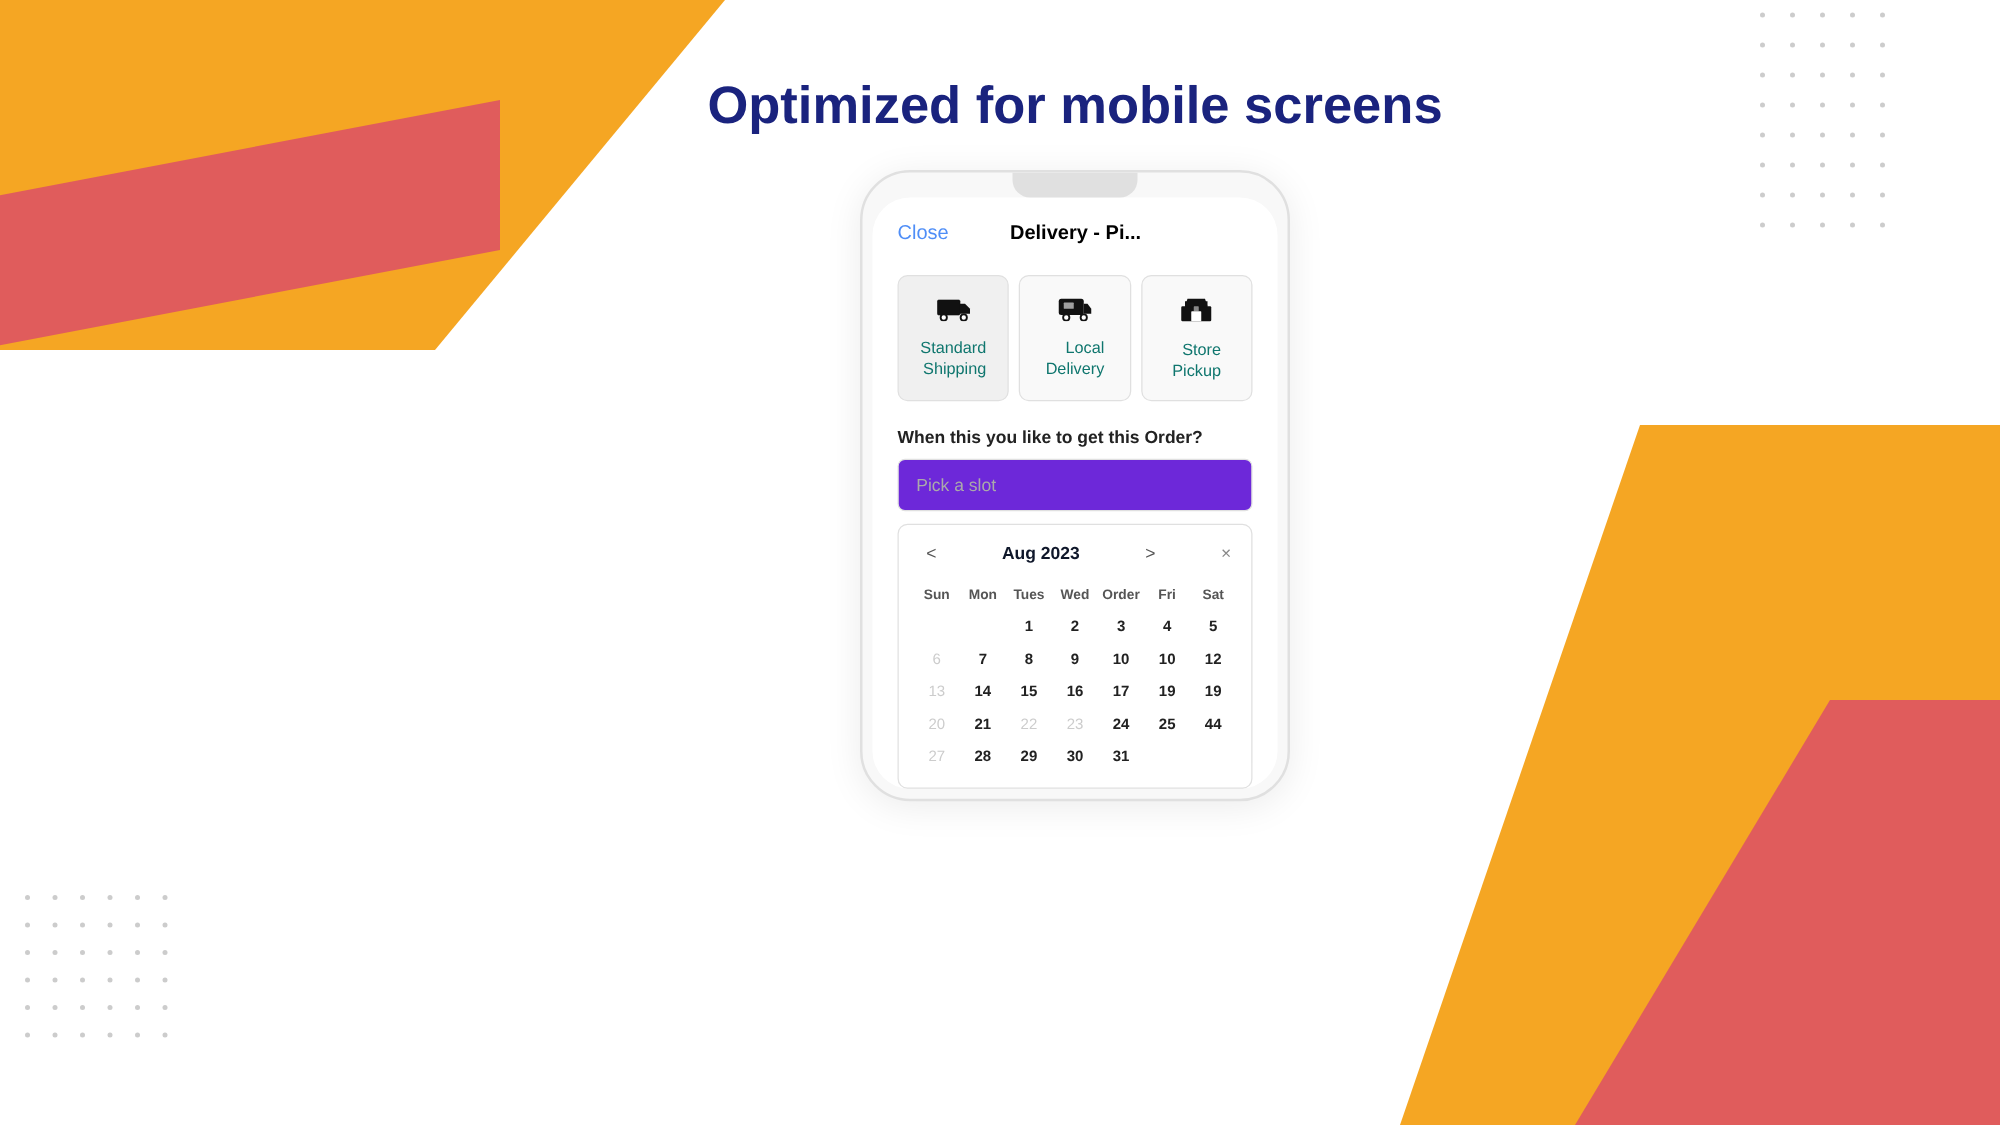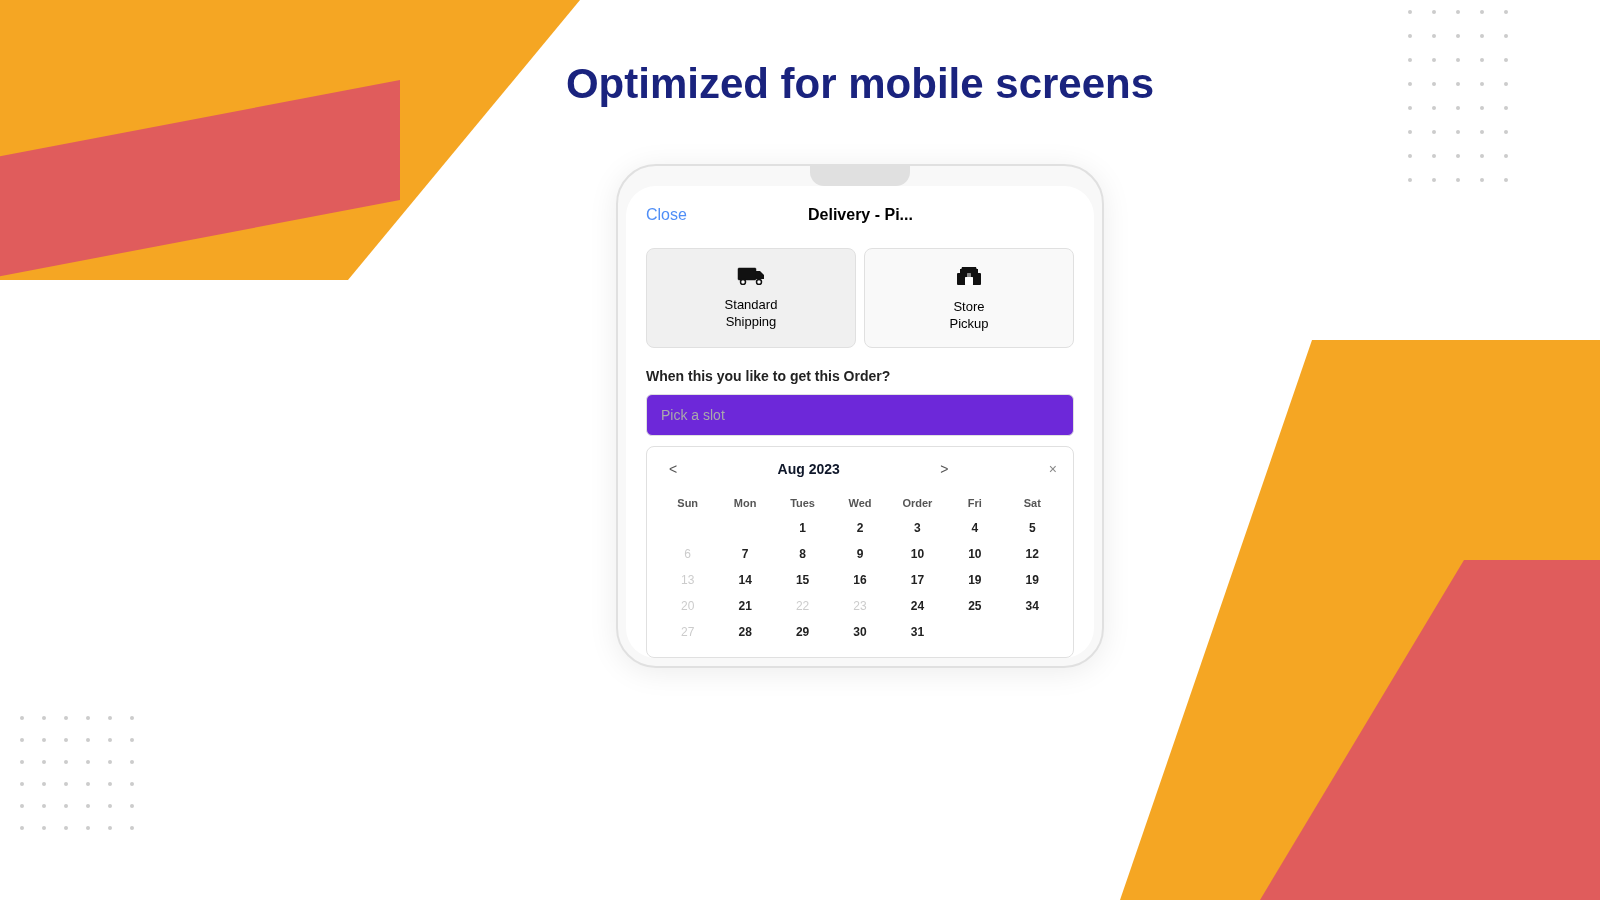--- a/index.html
+++ b/index.html
@@ -99,30 +99,30 @@
       display: flex;
       flex-direction: column;
       align-items: center;
       padding-top: 60px;
     }
 
     .page-title {
       font-size: 42px;
       font-weight: 800;
       color: #1a237e;
-      margin-bottom: 56px;
+      margin-bottom: 28px;
       text-align: right;
     }
 
     
     .phone-mockup {
       background: #f8f8f8;
       border-radius: 40px;
       border: 2px solid #e0e0e0;
-      width: 488px;
+      width: 344px;
       padding: 0;
       box-shadow: 0 4px 30px rgba(0,0,0,0.08);
       position: relative;
       overflow: hidden;
     }
 
     .phone-notch {
       width: 100px;
       height: 20px;
       background: #e0e0e0;
@@ -188,22 +188,22 @@
     }
 
     .delivery-icon {
       font-size: 24px;
       line-height: 1;
     }
 
     .delivery-label {
       font-size: 13px;
       font-weight: 500;
-      color: #000000;
-      text-align: center;
+      color: #0f766e;
+      text-align: right;
       line-height: 1.3;
     }
 
     
     .question-label {
       font-size: 14px;
       font-weight: 700;
       color: #222222;
       margin-bottom: 10px;
     }
@@ -397,20 +397,32 @@
         <div class="delivery-option selected">
           <div class="delivery-icon">
             <svg width="28" height="22" viewBox="0 0 28 22" fill="none" xmlns="http://www.w3.org/2000/svg">
               <rect x="1" y="5" width="18" height="12" rx="1" fill="#111" stroke="#111" stroke-width="0.5"></rect>
               <path d="M19 8h4l4 4v4h-8V8z" fill="#111"></path>
               <circle cx="6" cy="19" r="2.5" fill="white" stroke="#111" stroke-width="1.5"></circle>
               <circle cx="22" cy="19" r="2.5" fill="white" stroke="#111" stroke-width="1.5"></circle>
             </svg>
           </div>
           <span class="delivery-label">Standard<br>Shipping</span>
+        </div>
+        <div class="delivery-option">
+          <div class="delivery-icon">
+            <svg width="28" height="22" viewBox="0 0 28 22" fill="none" xmlns="http://www.w3.org/2000/svg">
+              <rect x="1" y="4" width="20" height="13" rx="2" fill="#111"></rect>
+              <path d="M21 8h3l3 4v4h-6V8z" fill="#111"></path>
+              <circle cx="7" cy="19" r="2.5" fill="white" stroke="#111" stroke-width="1.5"></circle>
+              <circle cx="21" cy="19" r="2.5" fill="white" stroke="#111" stroke-width="1.5"></circle>
+              <rect x="5" y="7" width="8" height="5" rx="0.5" fill="white" opacity="0.6"></rect>
+            </svg>
+          </div>
+          <span class="delivery-label">Local<br>Delivery</span>
         </div>
         <div class="delivery-option">
           <div class="delivery-icon">
             <svg width="28" height="24" viewBox="0 0 28 24" fill="none" xmlns="http://www.w3.org/2000/svg">
               <rect x="2" y="10" width="24" height="12" rx="1" fill="#111"></rect>
               <rect x="5" y="6" width="18" height="5" rx="0" fill="#111"></rect>
               <path d="M7 4h14l2 6H5L7 4z" fill="#111"></path>
               <rect x="10" y="14" width="8" height="8" rx="0.5" fill="white"></rect>
               <rect x="12" y="10" width="4" height="4" rx="0.5" fill="white" opacity="0.5"></rect>
             </svg>
@@ -473,21 +485,21 @@
             <div class="cal-cell active bold">19</div>
           </div>
 
           <div class="cal-row">
             <div class="cal-cell disabled">20</div>
             <div class="cal-cell active bold">21</div>
             <div class="cal-cell disabled">22</div>
             <div class="cal-cell disabled">23</div>
             <div class="cal-cell active bold">24</div>
             <div class="cal-cell active bold">25</div>
-            <div class="cal-cell active bold">34</div>
+            <div class="cal-cell active bold">44</div>
           </div>
 
           <div class="cal-row">
             <div class="cal-cell disabled">27</div>
             <div class="cal-cell active bold">28</div>
             <div class="cal-cell active bold">29</div>
             <div class="cal-cell active bold">30</div>
             <div class="cal-cell active bold">31</div>
             <div class="cal-cell"></div>
             <div class="cal-cell"></div>

